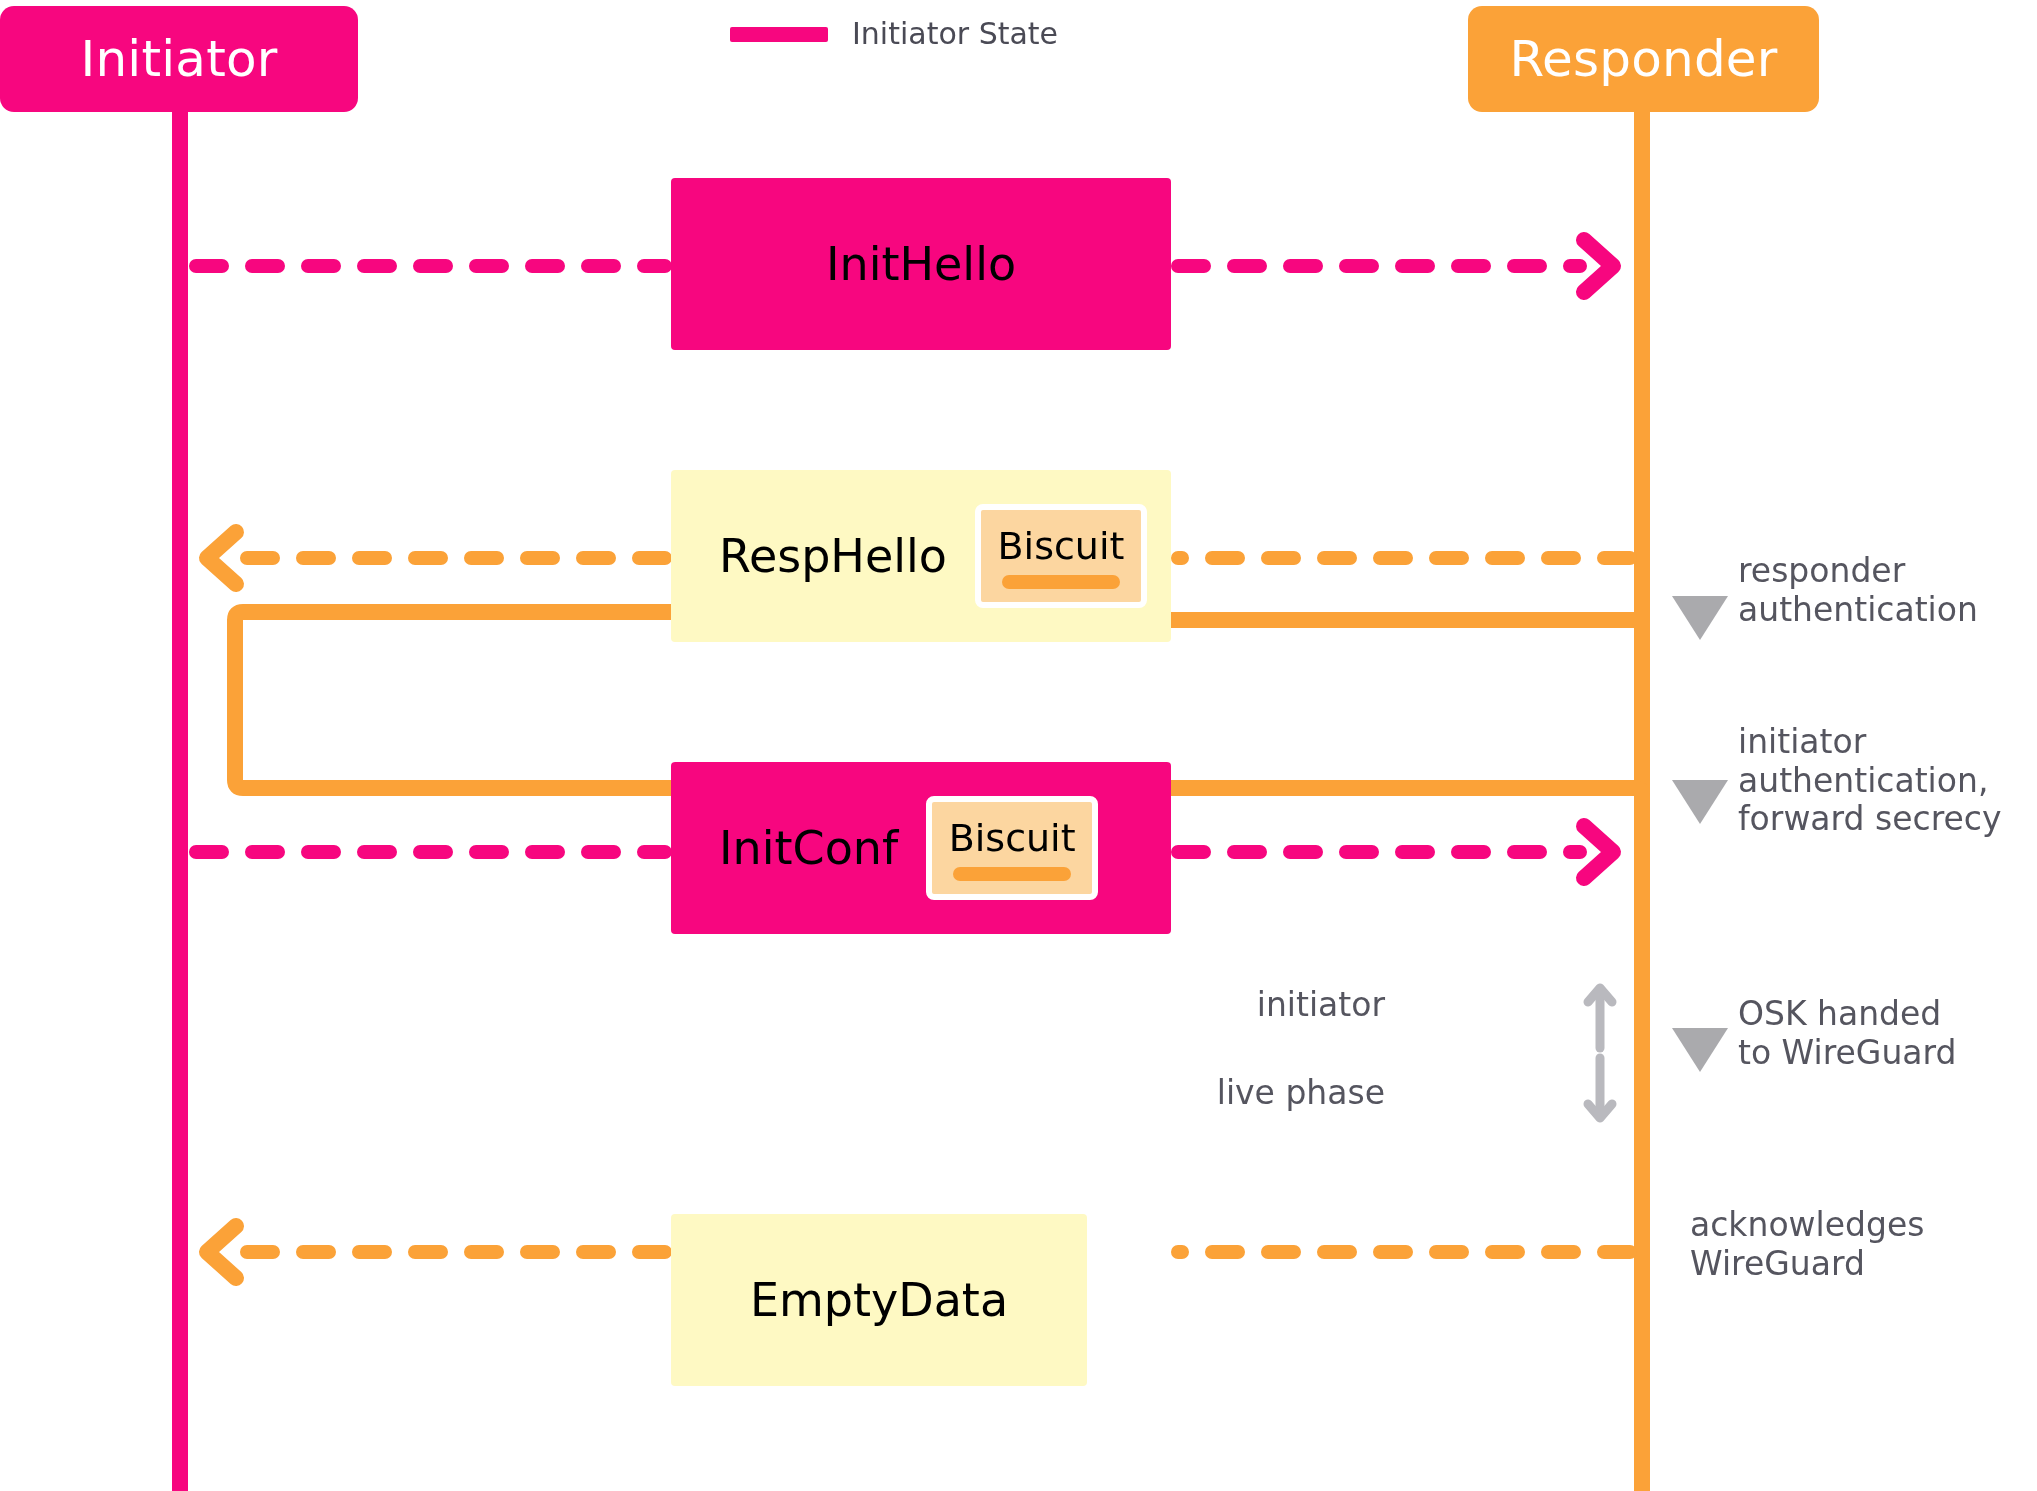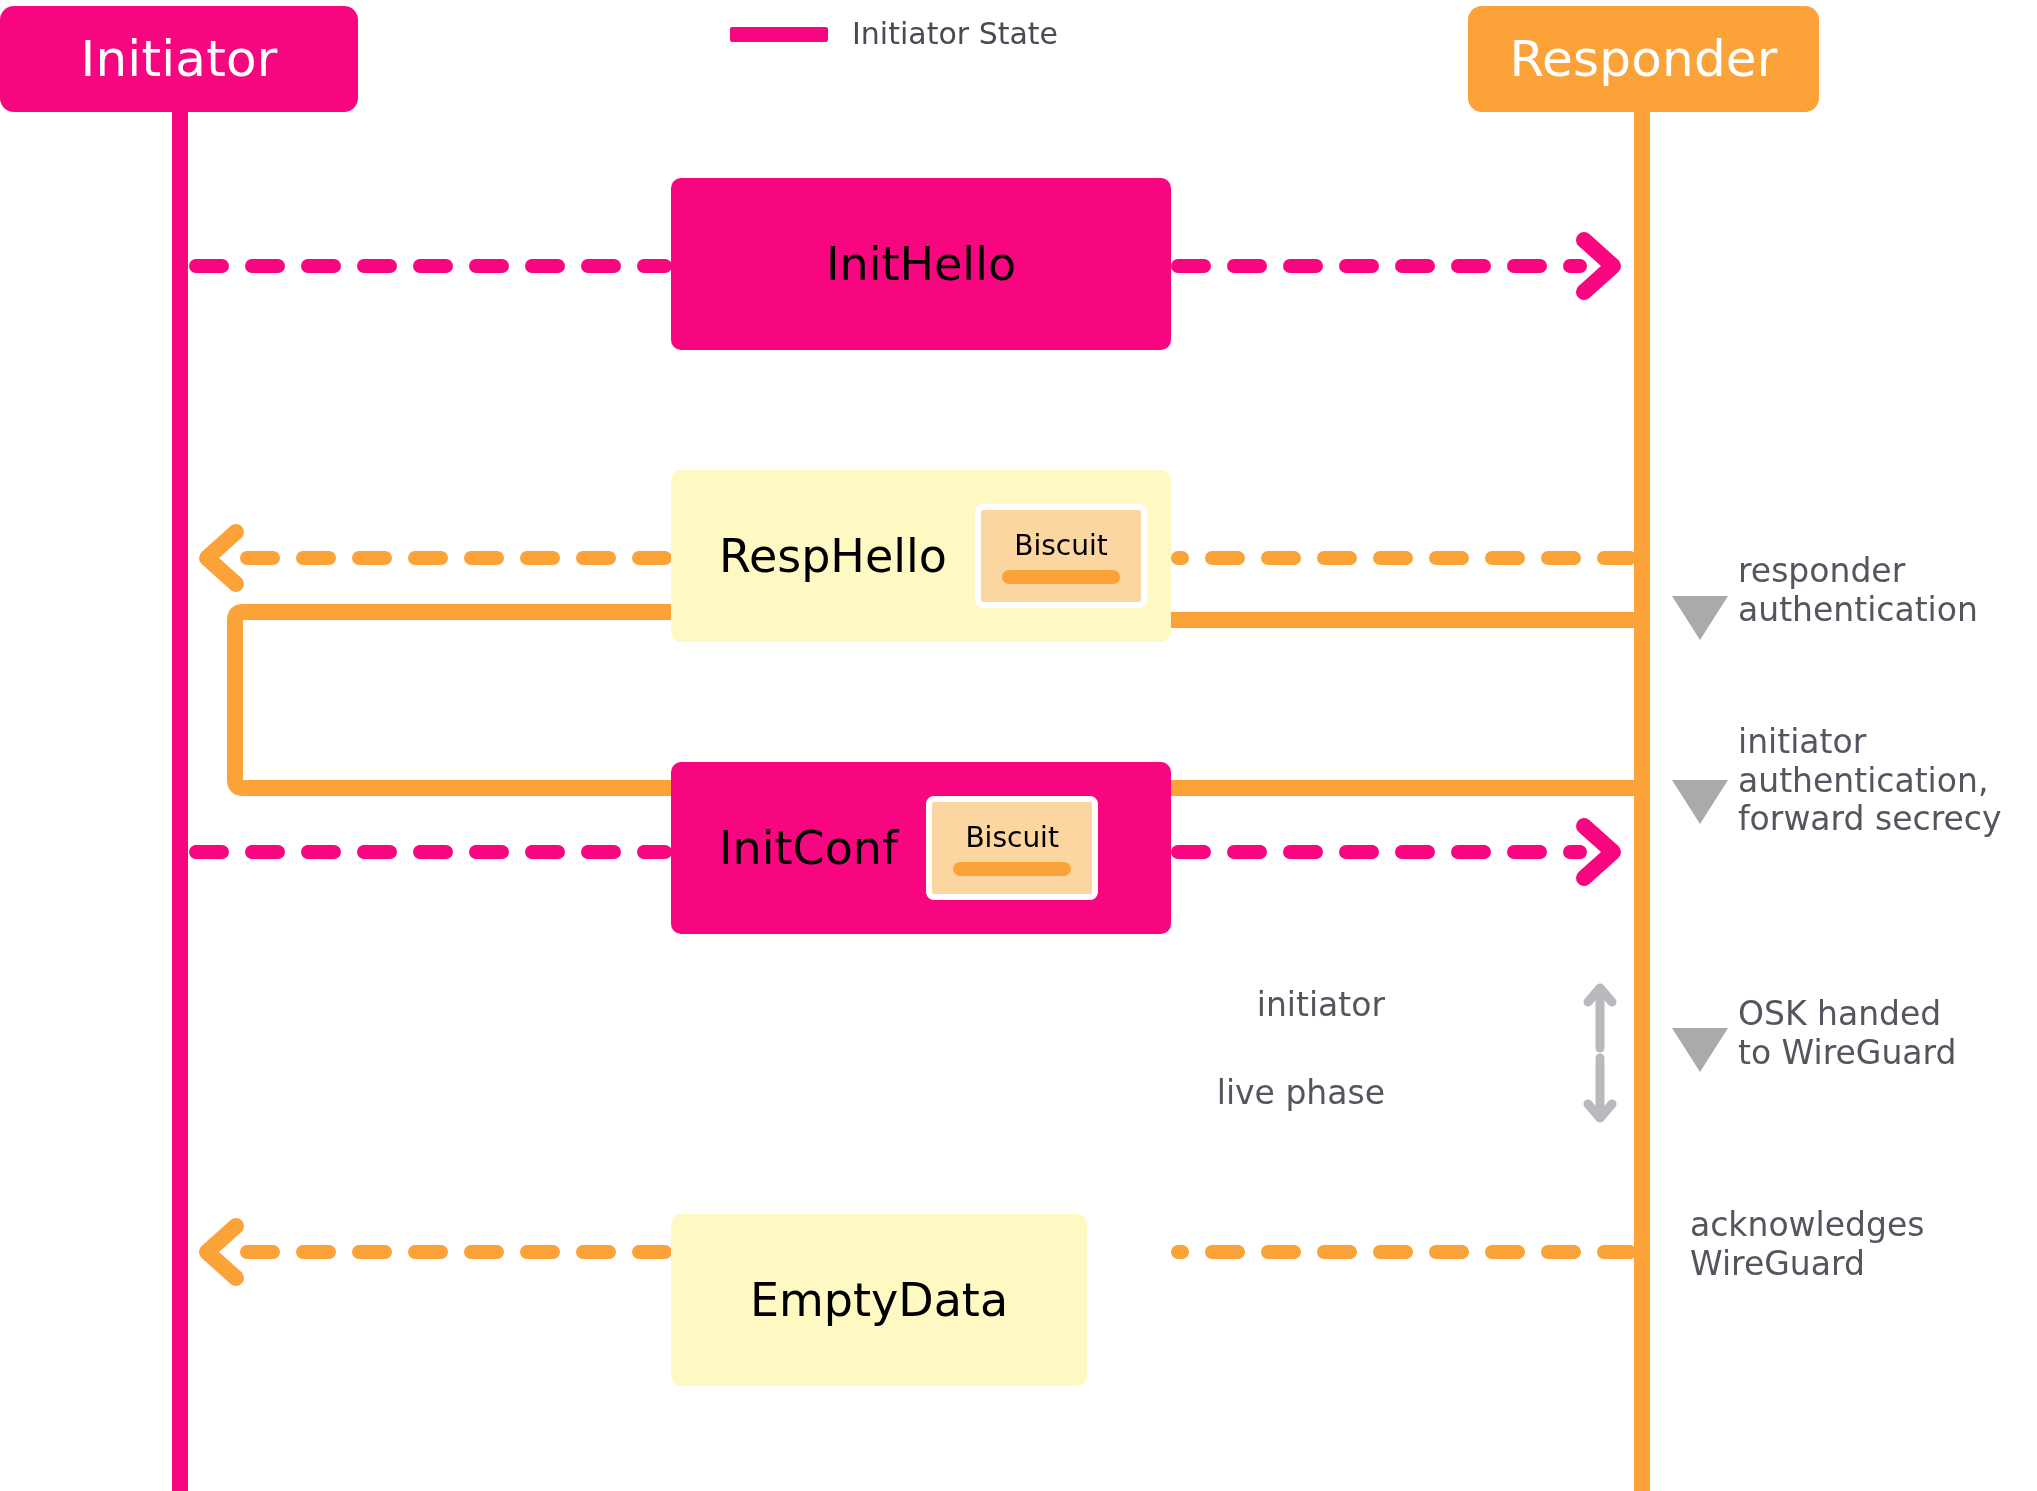--- a/index.html
+++ b/index.html
@@ -78,21 +78,21 @@
     font-size: 30px;
     color: #4A4A55;
     white-space: nowrap;
     line-height: 1;
     text-align: right;
   }
 
   
   .msg-box {
     position: absolute;
-    border-radius: 10px;
+    border-radius: 4px;
     display: flex;
     align-items: center;
     justify-content: center;
     box-sizing: border-box;
   }
   .msg-label {
     font-size: 46px;
     color: #000000;
     line-height: 1;
     white-space: nowrap;
@@ -120,21 +120,21 @@
     border: 6px solid #ffffff;
     border-radius: 8px;
     box-sizing: border-box;
     display: flex;
     flex-direction: column;
     align-items: center;
     justify-content: center;
     padding-top: 4px;
   }
   .biscuit-label {
-    font-size: 28px;
+    font-size: 38px;
     color: #000000;
     line-height: 1;
   }
   .biscuit-bar {
     width: 118px;
     height: 14px;
     background: #FBA238;
     border-radius: 7px;
     margin-top: 10px;
   }

